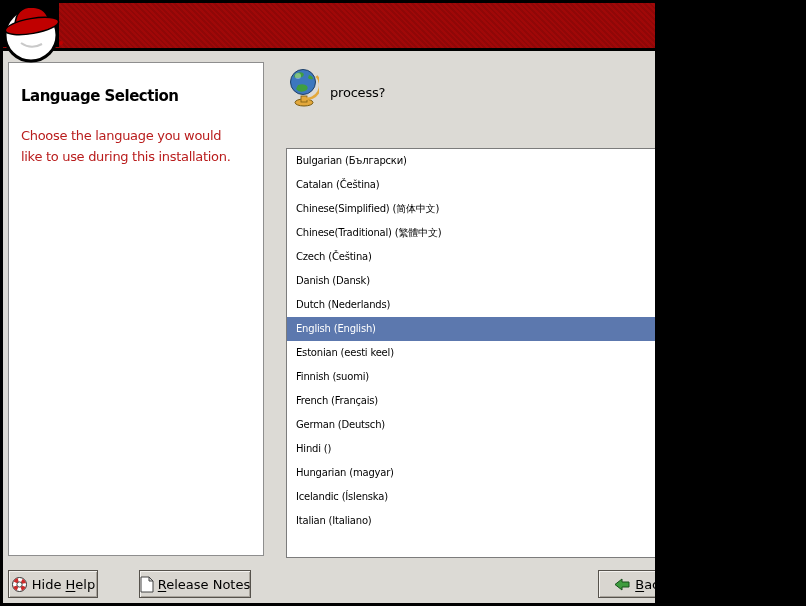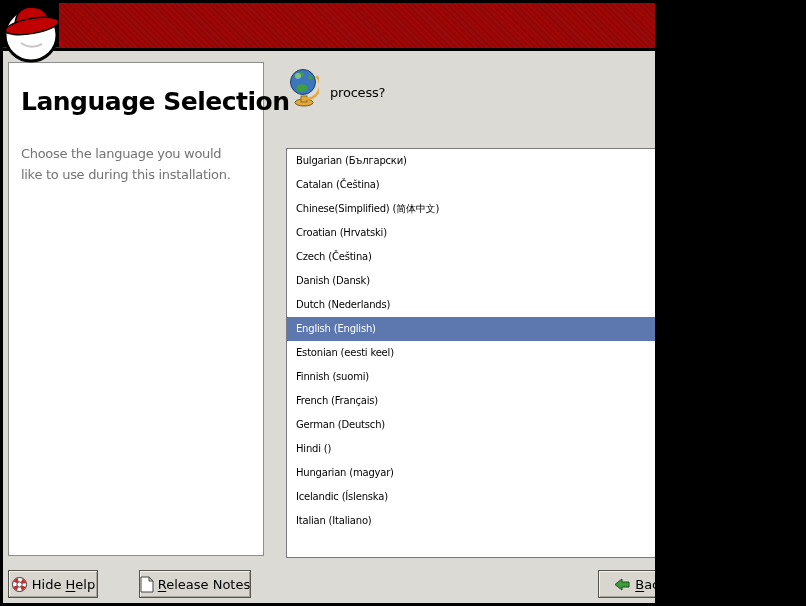--- a/index.html
+++ b/index.html
@@ -28,24 +28,24 @@
   .wordmark .l { font-weight:400; }
   .shadowman { position:absolute; left:0; top:0; z-index:3; }
 
   
   .help-panel {
     position:absolute; left:5px; top:59px; width:256px; height:494px;
     background:#fff; border:1px solid #8e8e8e; box-sizing:border-box;
     padding:14px 12px;
   }
   .help-title {
-    margin-top:10px; font-size:25px; font-weight:700; color:#000;
+    margin-top:10px; font-size:15px; font-weight:700; color:#000;
     letter-spacing:-0.5px; white-space:nowrap;
   }
-  .help-body { margin-top:27px; font-size:13px; letter-spacing:-0.3px; color:#737373; }
+  .help-body { margin-top:20px; font-size:13px; letter-spacing:-0.3px; color:#b91c1c; }
   .help-body div { line-height:21px; white-space:nowrap; }
 
   
   .globe { position:absolute; left:286px; top:64px; }
   .question { position:absolute; left:327px; top:80px; font-size:13px; letter-spacing:-0.2px; color:#000; }
   .question div { line-height:19px; white-space:nowrap; }
 
   
   .list {
     position:absolute; left:283px; top:145px; width:490px; height:410px;
@@ -136,21 +136,21 @@
     <circle cx="9" cy="9" r="3" fill="rgba(255,255,255,0.35)"></circle>
   </svg>
   <div class="question">
     <div>process?</div>
   </div>
 
   <div class="list">
     <div class="row">Bulgarian (Български)</div>
     <div class="row">Catalan (Čeština)</div>
     <div class="row">Chinese(Simplified) (简体中文)</div>
-    <div class="row">Croatian (Hrvatski)</div>
+    <div class="row">Chinese(Traditional) (繁體中文)</div>
     <div class="row">Czech (Čeština)</div>
     <div class="row">Danish (Dansk)</div>
     <div class="row">Dutch (Nederlands)</div>
     <div class="row selected">English (English)</div>
     <div class="row">Estonian (eesti keel)</div>
     <div class="row">Finnish (suomi)</div>
     <div class="row">French (Français)</div>
     <div class="row">German (Deutsch)</div>
     <div class="row">Hindi ()</div>
     <div class="row">Hungarian (magyar)</div>

